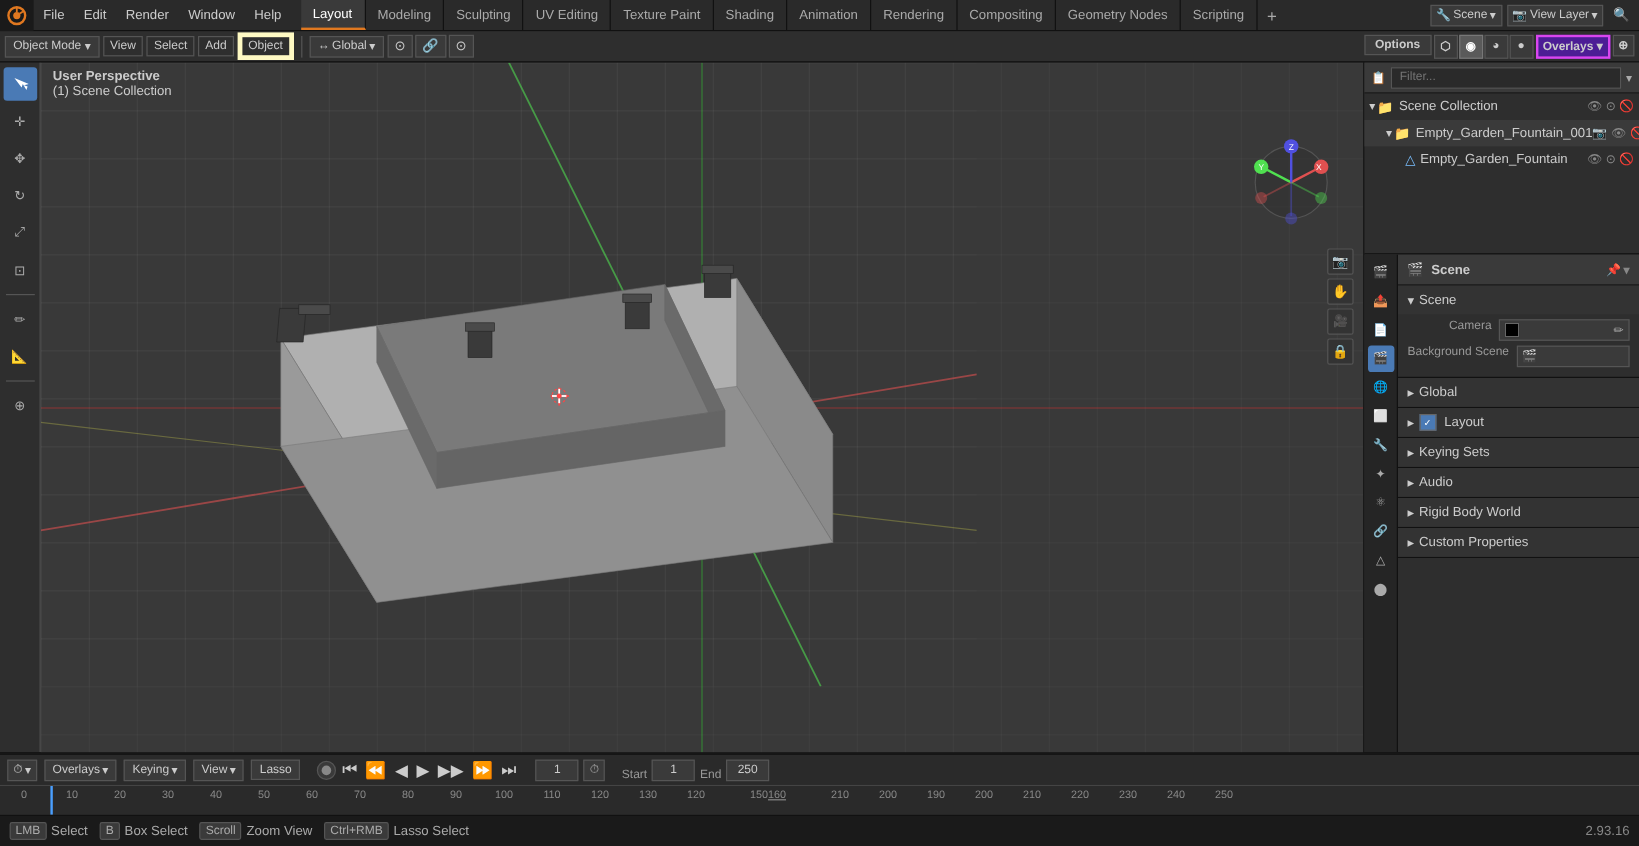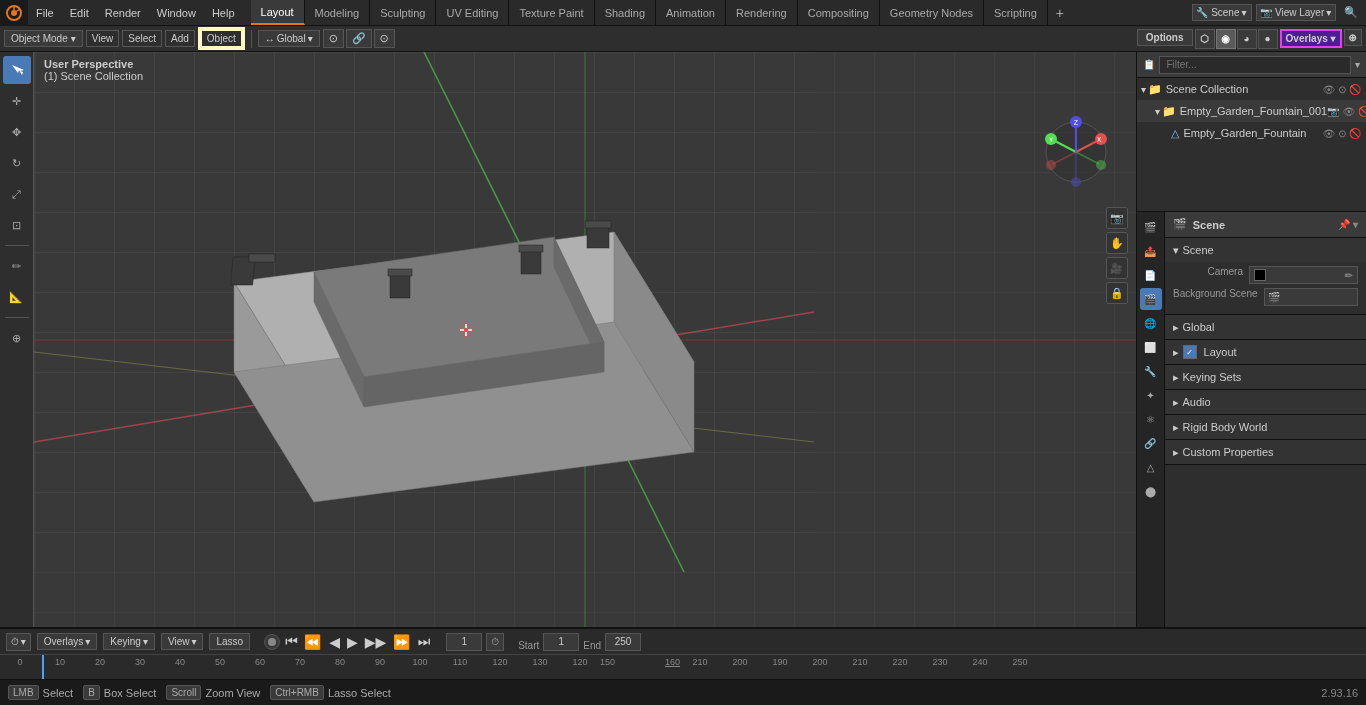--- a/index.html
+++ b/index.html
@@ -686,22 +686,22 @@
         <span style="font-size:9px; color:#888; min-width:40px; text-align:center;">50</span>
         <span style="font-size:9px; color:#888; min-width:40px; text-align:center;">60</span>
         <span style="font-size:9px; color:#888; min-width:40px; text-align:center;">70</span>
         <span style="font-size:9px; color:#888; min-width:40px; text-align:center;">80</span>
         <span style="font-size:9px; color:#888; min-width:40px; text-align:center;">90</span>
         <span style="font-size:9px; color:#888; min-width:40px; text-align:center;">100</span>
         <span style="font-size:9px; color:#888; min-width:40px; text-align:center;">110</span>
         <span style="font-size:9px; color:#888; min-width:40px; text-align:center;">120</span>
         <span style="font-size:9px; color:#888; min-width:40px; text-align:center;">130</span>
         <span style="font-size:9px; color:#888; min-width:40px; text-align:center;">120</span>
-        <span style="font-size:9px; color:#888; min-width:40px; text-align:left;">150</span>
-        <span style="font-size:9px; color:#888; min-width:40px; text-align:right;text-decoration:underline;">160</span>
+        <span style="font-size:9px; color:#888; min-width:40px; text-align:right;">150</span>
+        <span style="font-size:9px; color:#888; min-width:40px; text-align:left;text-decoration:underline;">160</span>
         <span style="font-size:9px; color:#888; min-width:40px; text-align:center;">210</span>
         <span style="font-size:9px; color:#888; min-width:40px; text-align:center;">200</span>
         <span style="font-size:9px; color:#888; min-width:40px; text-align:center;">190</span>
         <span style="font-size:9px; color:#888; min-width:40px; text-align:center;">200</span>
         <span style="font-size:9px; color:#888; min-width:40px; text-align:center;">210</span>
         <span style="font-size:9px; color:#888; min-width:40px; text-align:center;">220</span>
         <span style="font-size:9px; color:#888; min-width:40px; text-align:center;">230</span>
         <span style="font-size:9px; color:#888; min-width:40px; text-align:center;">240</span>
         <span style="font-size:9px; color:#888; min-width:40px; text-align:center;">250</span>
       </div>

